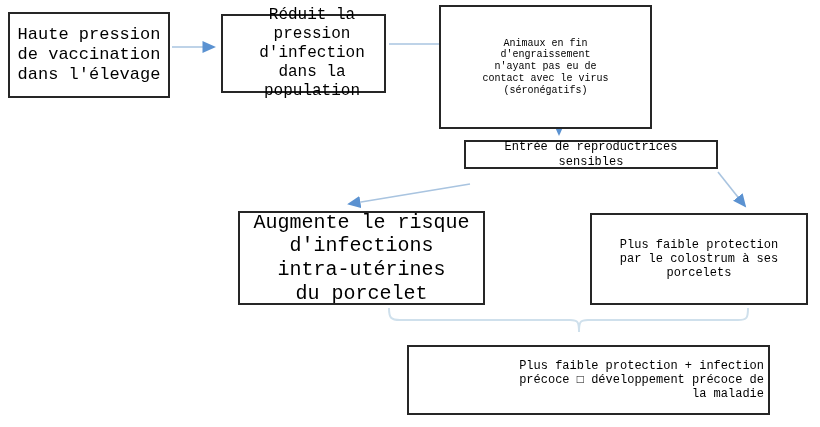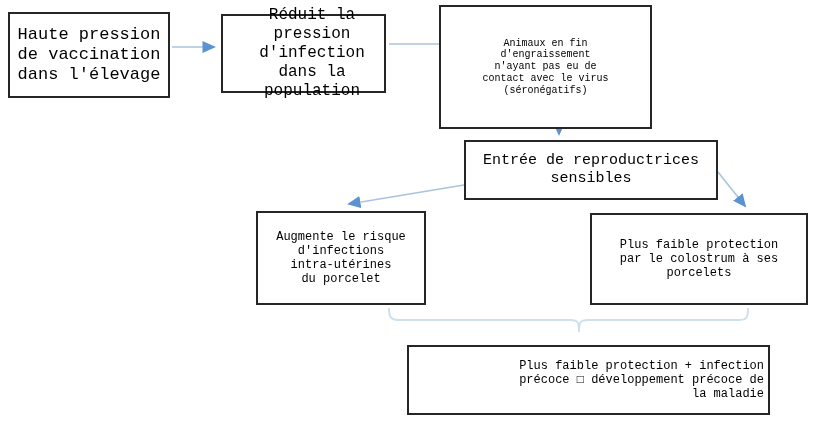--- a/index.html
+++ b/index.html
@@ -33,22 +33,22 @@
   .node-text {
     display: block;
     width: 100%;
     white-space: pre-line;
   }
 
   
   #node-vaccination-pressure { left: 8px;   top: 12px;  width: 162px; height: 86px;  font-size: 17px; }
   #node-reduced-infection     { left: 221px; top: 14px;  width: 165px; height: 79px;  font-size: 16px; padding-left: 21px; }
   #node-seronegative-animals  { left: 439px; top: 5px;   width: 213px; height: 124px; font-size: 10px; }
-  #node-susceptible-breeders  { left: 464px; top: 140px; width: 254px; height: 60px;  font-size: 15px; }
-  #node-intrauterine-risk     { left: 238px; top: 211px; width: 170px; height: 94px;  font-size: 12px; margin-left: 18px; }
+  #node-susceptible-breeders  { left: 464px; top: 140px; width: 254px; height: 29px;  font-size: 12px; }
+  #node-intrauterine-risk     { left: 238px; top: 211px; width: 247px; height: 94px;  font-size: 20px; }
   #node-weaker-colostrum      { left: 590px; top: 213px; width: 218px; height: 92px;  font-size: 12px; }
   #node-early-disease         { left: 407px; top: 345px; width: 363px; height: 70px;  font-size: 12px; text-align: right; }
 
   .conn {
     position: absolute;
     left: 0;
     top: 0;
     width: 820px;
     height: 427px;
     overflow: visible;

